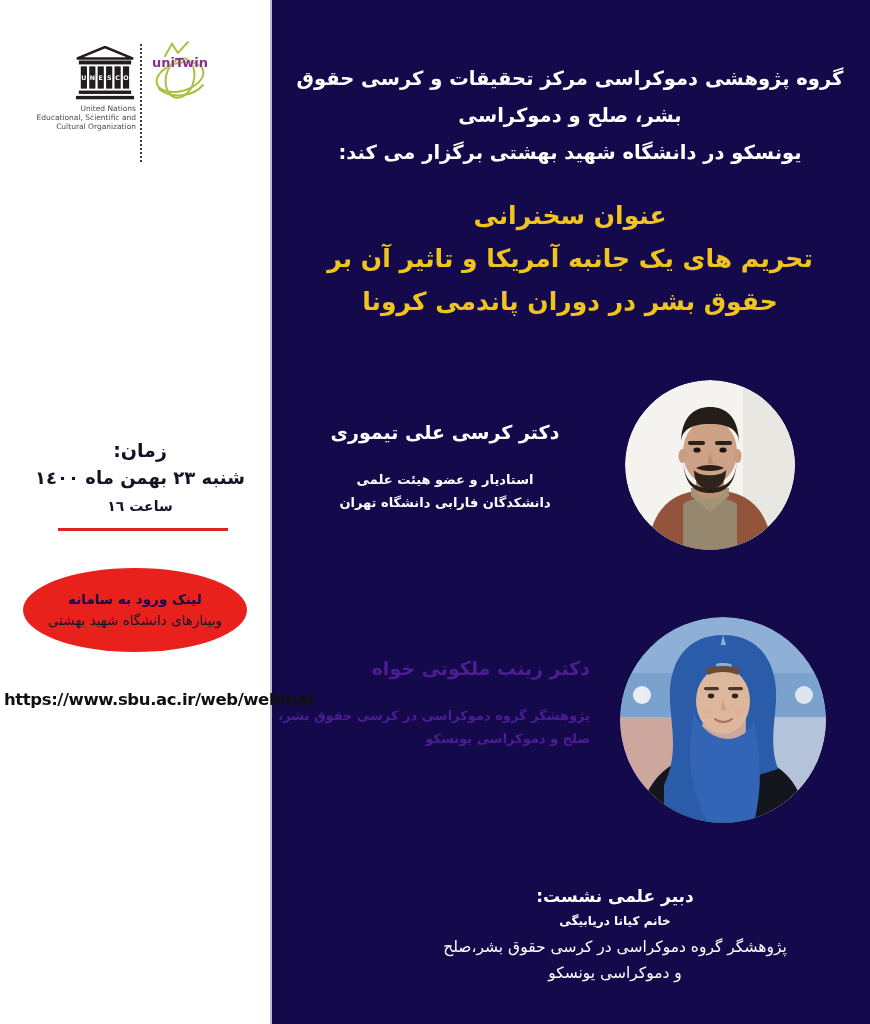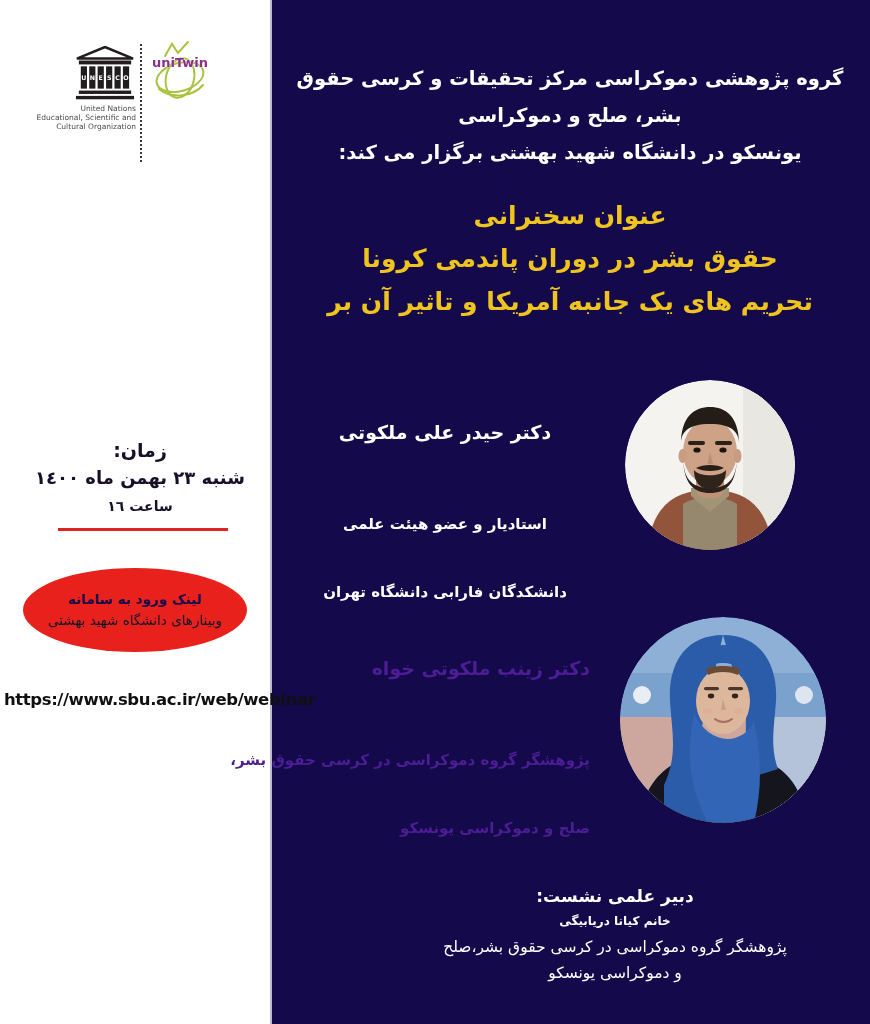--- a/index.html
+++ b/index.html
@@ -62,21 +62,21 @@
   }
   .speaker1-text {
     position:absolute; left:300px; top:420px; width:290px; text-align:center;
     color:#ffffff; direction:rtl; white-space:nowrap;
   }
   .speaker2-text {
     position:absolute; left:300px; top:656px; width:290px; 
     color:#4c1d95; direction:rtl; white-space:nowrap;
   }
   .speaker-name { font-size:19px; font-weight:bold; line-height:24px; }
-  .speaker-role { font-size:15px; font-weight:bold; line-height:23px;margin-top:45px; }
+  .speaker-role { font-size:13px; font-weight:bold; line-height:23px; }
   .role-gap { height:24px; }
   .photo-circle { position:absolute; border-radius:50%; overflow:hidden; }
   .photo-1 { left:625px; top:380px; width:170px; height:170px; }
   .photo-2 { left:620px; top:617px; width:206px; height:206px; }
   .photo-circle svg { display:block; width:100%; height:100%; }
   .moderator-block {
     position:absolute; left:360px; top:884px; width:510px; text-align:center;
     color:#ffffff; direction:rtl;
   }
   .moderator-label { font-size:17px; font-weight:bold; line-height:25px; }
@@ -150,26 +150,26 @@
 
   <a class="webinar-url" href="#">https://www.sbu.ac.ir/web/webinar</a>
 
   <div class="intro-block">
     <div>گروه پژوهشی دموکراسی مرکز تحقیقات و کرسی حقوق بشر، صلح و دموکراسی</div>
     <div>یونسکو در دانشگاه شهید بهشتی  برگزار می کند:</div>
   </div>
 
   <div class="title-block">
     <div>عنوان سخنرانی</div>
+    <div>تحریم های یک جانبه آمریکا و تاثیر آن بر</div>
     <div>حقوق بشر در دوران پاندمی کرونا</div>
-    <div>تحریم های یک جانبه آمریکا و تاثیر آن بر</div>
   </div>
 
   <div class="speaker1-text">
-    <div class="speaker-name">دکتر حیدر علی ملکوتی</div>
+    <div class="speaker-name">دکتر کرسی علی تیموری</div>
     <div class="role-gap"></div>
     <div class="speaker-role">استادیار و عضو هیئت علمی</div>
     <div class="speaker-role">دانشکدگان  فارابی دانشگاه تهران</div>
   </div>
 
   <div class="photo-circle photo-1">
     <svg viewBox="0 0 170 170">
       <defs>
           <clipPath id="mclip">
             <circle cx="85" cy="85" r="85"></circle>

